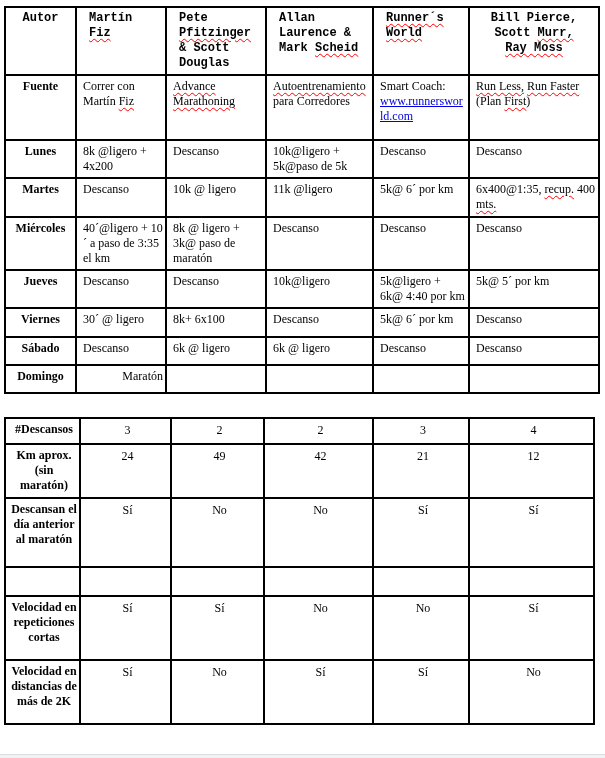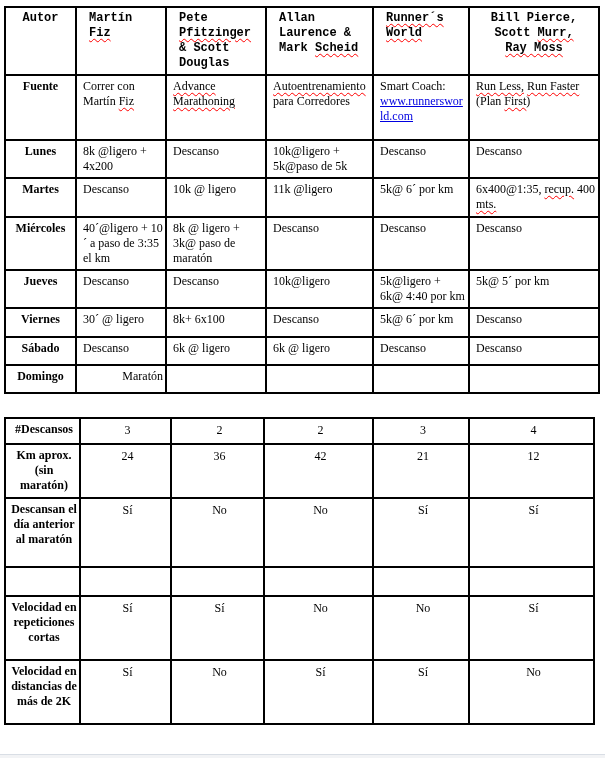--- a/index.html
+++ b/index.html
@@ -178,21 +178,21 @@
           <td class="label">#Descansos</td>
           <td><span class="seg-p">3</span></td>
           <td><span class="seg-p">2</span></td>
           <td><span class="seg-p">2</span></td>
           <td><span class="seg-p">3</span></td>
           <td><span class="seg-p">4</span></td>
         </tr>
         <tr>
           <td class="label">Km aprox. (sin maratón)</td>
           <td><span class="seg-p">24</span></td>
-          <td><span class="seg-p">36</span></td>
+          <td><span class="seg-p">49</span></td>
           <td><span class="seg-p">42</span></td>
           <td><span class="seg-p">21</span></td>
           <td><span class="seg-p">12</span></td>
         </tr>
         <tr>
           <td class="label">Descansan el día anterior al maratón</td>
           <td><span class="seg-p">Sí</span></td>
           <td><span class="seg-p">No</span></td>
           <td><span class="seg-p">No</span></td>
           <td><span class="seg-p">Sí</span></td>

